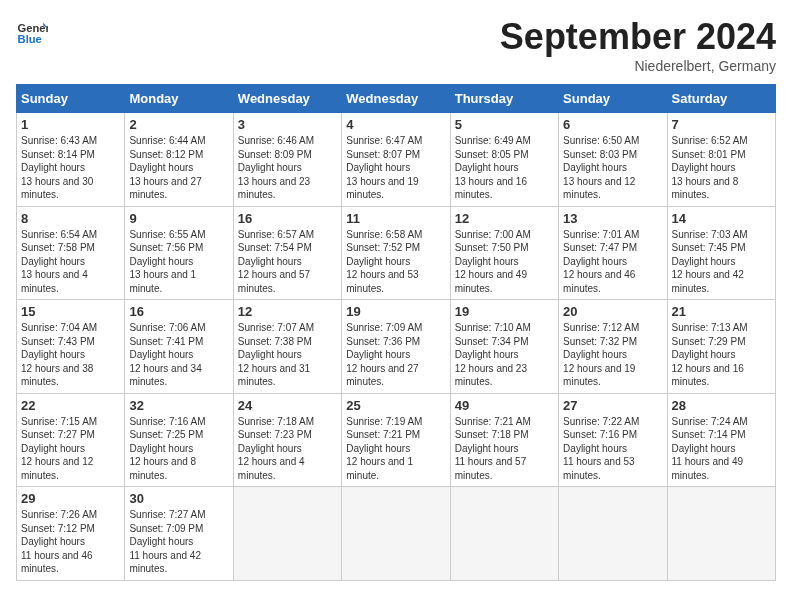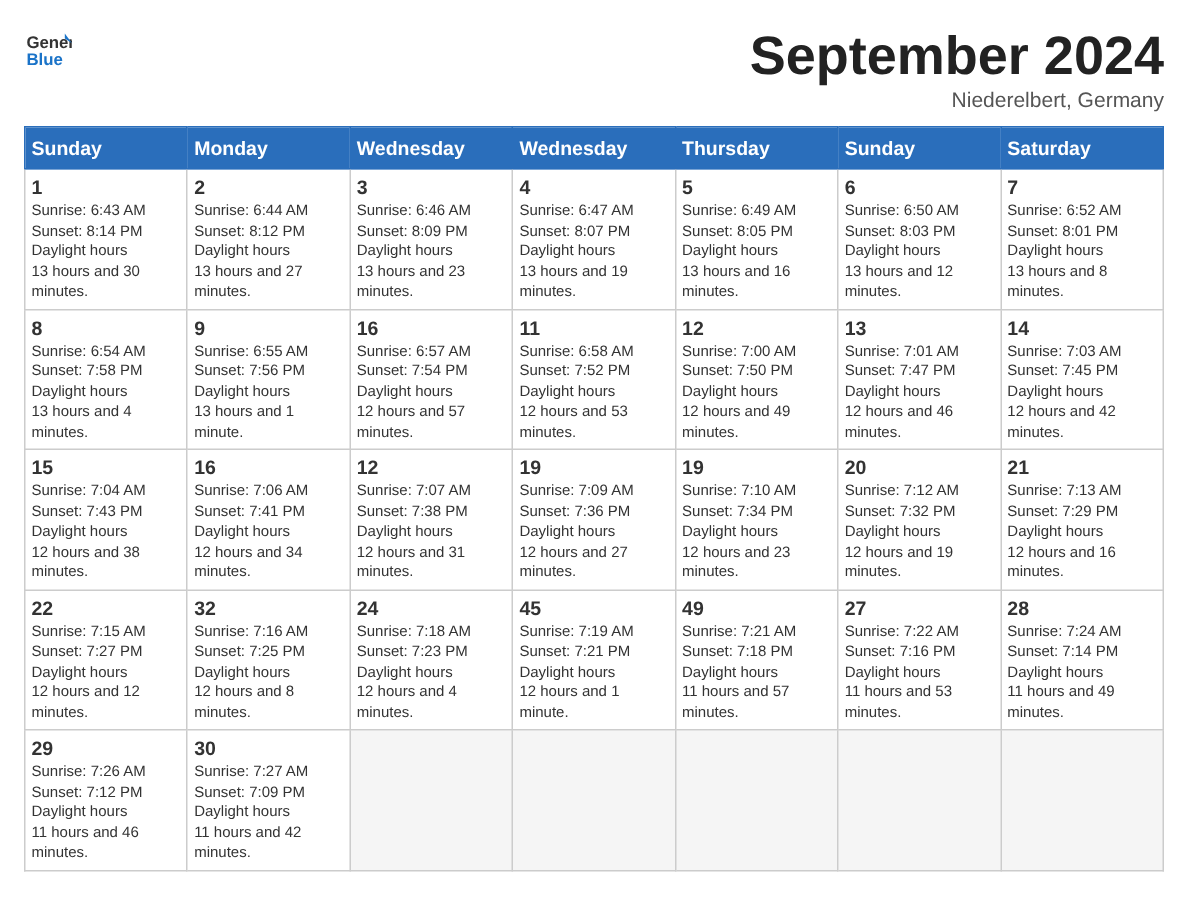--- a/index.html
+++ b/index.html
@@ -202,21 +202,21 @@
   </td>
         <td>
     <span class="day-num">32</span>
     <span class="day-info">Sunrise: 7:16 AM<br>Sunset: 7:25 PM<br>Daylight hours<br>12 hours and 8 minutes.</span>
   </td>
         <td>
     <span class="day-num">24</span>
     <span class="day-info">Sunrise: 7:18 AM<br>Sunset: 7:23 PM<br>Daylight hours<br>12 hours and 4 minutes.</span>
   </td>
         <td>
-    <span class="day-num">45</span>
+    <span class="day-num">25</span>
     <span class="day-info">Sunrise: 7:19 AM<br>Sunset: 7:21 PM<br>Daylight hours<br>12 hours and 1 minute.</span>
   </td>
         <td>
     <span class="day-num">49</span>
     <span class="day-info">Sunrise: 7:21 AM<br>Sunset: 7:18 PM<br>Daylight hours<br>11 hours and 57 minutes.</span>
   </td>
         <td>
     <span class="day-num">27</span>
     <span class="day-info">Sunrise: 7:22 AM<br>Sunset: 7:16 PM<br>Daylight hours<br>11 hours and 53 minutes.</span>
   </td>

